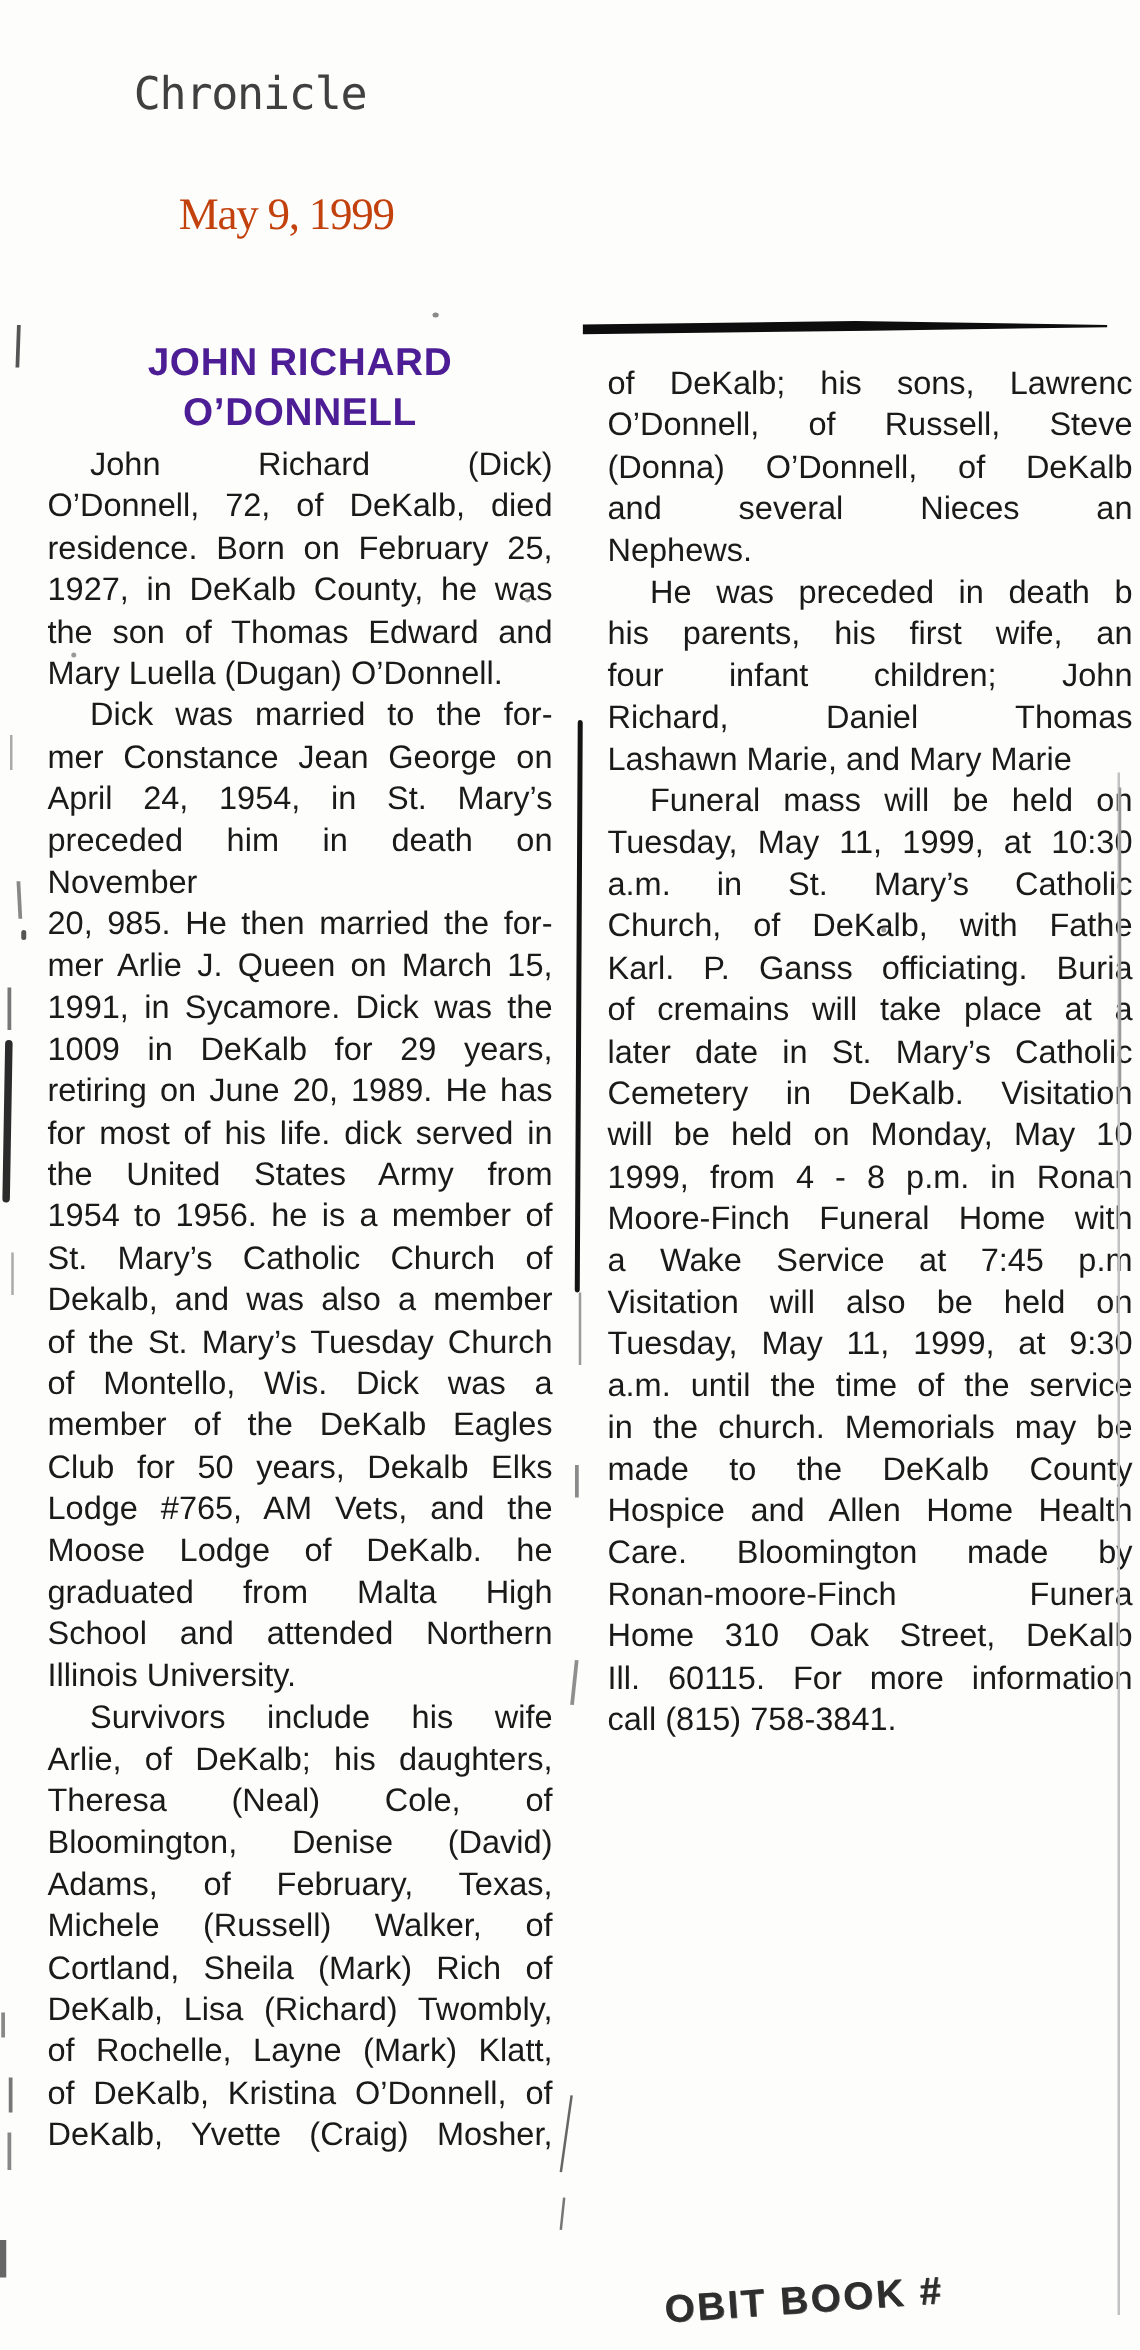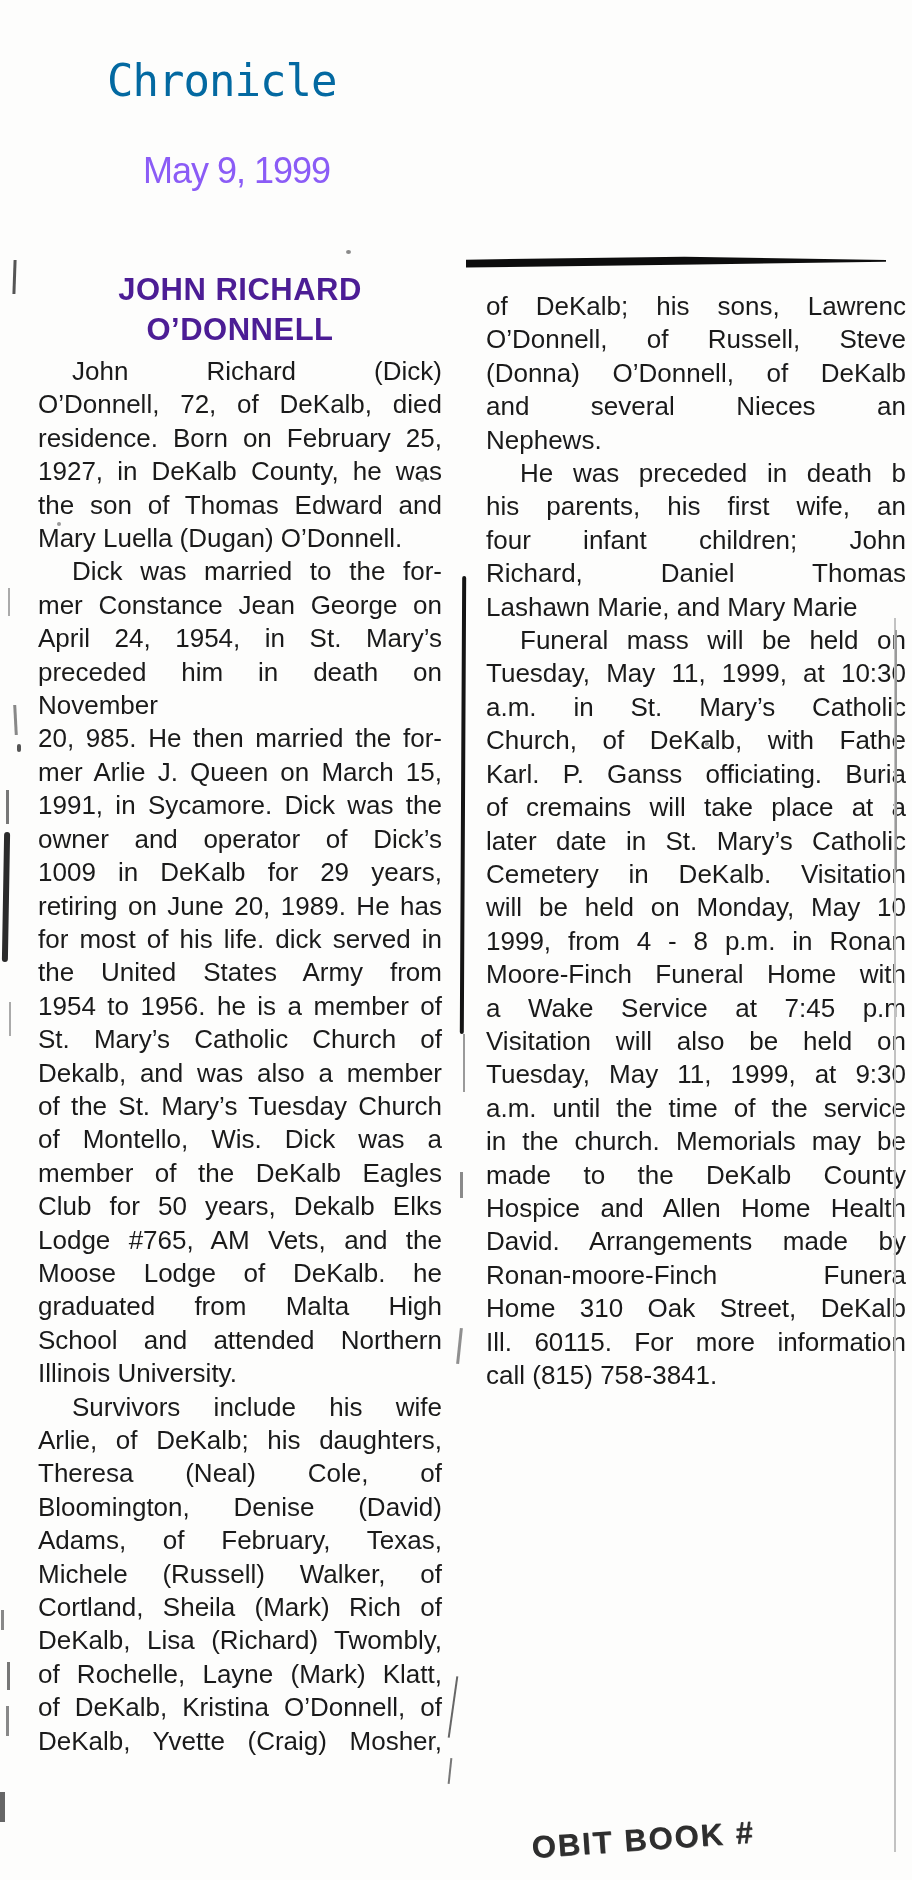--- a/index.html
+++ b/index.html
@@ -5,26 +5,26 @@
   :root { --ink:#1a1a1a; --paper:#fdfdfc; }
   html,body { margin:0; padding:0; background:#ffffff; }
   .page {
     position:relative; width:912px; height:1880px;
     background:var(--paper); overflow:hidden;
     font-family:"Liberation Sans", sans-serif; color:var(--ink);
   }
   .masthead-pub {
     position:absolute; left:107px; top:55px;
     font-family:"DejaVu Sans Mono", monospace;
-    font-size:44px; letter-spacing:-1px; color:#0369a1; white-space:nowrap;
+    font-size:36px; letter-spacing:-1px; color:#404040; white-space:nowrap;
   }
   .masthead-date {
     position:absolute; left:143px; top:150px;
-    font-family:Liberation Sans, sans-serif;
-    font-size:36px; letter-spacing:-1px; color:#8b5cf6; white-space:nowrap;
+    font-family:Liberation Serif, serif;
+    font-size:36px; letter-spacing:-1px; color:#c2410c; white-space:nowrap;
   }
   .col-left { position:absolute; left:38px; top:270px; width:404px; }
   .obit-title {
     margin:0 0 5px 0; text-align:center;
     font-size:31px; line-height:40px; font-weight:700; color:#4c1d95;
     letter-spacing:0.5px;
   }
   .obit-title span { display:block; }
   .colbody { width:100%; }
   .col-right { position:absolute; left:486px; top:290px; width:420px; }
@@ -67,21 +67,20 @@
         <div class="line">1927, in DeKalb County, he was</div>
         <div class="line">the son of Thomas Edward and</div>
         <div class="line para-end">Mary Luella (Dugan) O’Donnell.</div>
         <div class="line indent">Dick was married to the for-</div>
         <div class="line">mer Constance Jean George on</div>
         <div class="line">April 24, 1954, in St. Mary’s</div>
         <div class="line">preceded him in death on November</div>
         <div class="line">20, 985. He then married the for-</div>
         <div class="line">mer Arlie J. Queen on March 15,</div>
         <div class="line">1991, in Sycamore. Dick was the</div>
-        <div class="line">owner and operator of Dick’s</div>
         <div class="line">1009 in DeKalb for 29 years,</div>
         <div class="line">retiring on June 20, 1989. He has</div>
         <div class="line">for most of his life. dick served in</div>
         <div class="line">the United States Army from</div>
         <div class="line">1954 to 1956. he is a member of</div>
         <div class="line">St. Mary’s Catholic Church of</div>
         <div class="line">Dekalb, and was also a member</div>
         <div class="line">of the St. Mary’s Tuesday Church</div>
         <div class="line">of Montello, Wis. Dick was a</div>
         <div class="line">member of the DeKalb Eagles</div>
@@ -129,21 +128,21 @@
       <div class="line">will be held on Monday, May 10</div>
       <div class="line">1999, from 4 - 8 p.m. in Ronan</div>
       <div class="line">Moore-Finch Funeral Home with</div>
       <div class="line">a Wake Service at 7:45 p.m</div>
       <div class="line">Visitation will also be held on</div>
       <div class="line">Tuesday, May 11, 1999, at 9:30</div>
       <div class="line">a.m. until the time of the service</div>
       <div class="line">in the church. Memorials may be</div>
       <div class="line">made to the DeKalb County</div>
       <div class="line">Hospice and Allen Home Health</div>
-      <div class="line">David. Arrangements made by</div>
+      <div class="line">Care. Bloomington made by</div>
       <div class="line">Ronan-moore-Finch Funera</div>
       <div class="line">Home 310 Oak Street, DeKalb</div>
       <div class="line">Ill. 60115. For more information</div>
       <div class="line para-end">call (815) 758-3841.</div>
     </div>
 
   <div class="stamp">OBIT BOOK #</div>
 
   <div class="art" style="left:461px;top:576px;width:4px;height:458px;background:#141414;border-radius:2px;transform:rotate(0.3deg);"></div>
   <div class="art" style="left:463px;top:1034px;width:2px;height:58px;background:#9a9a9a;"></div>

